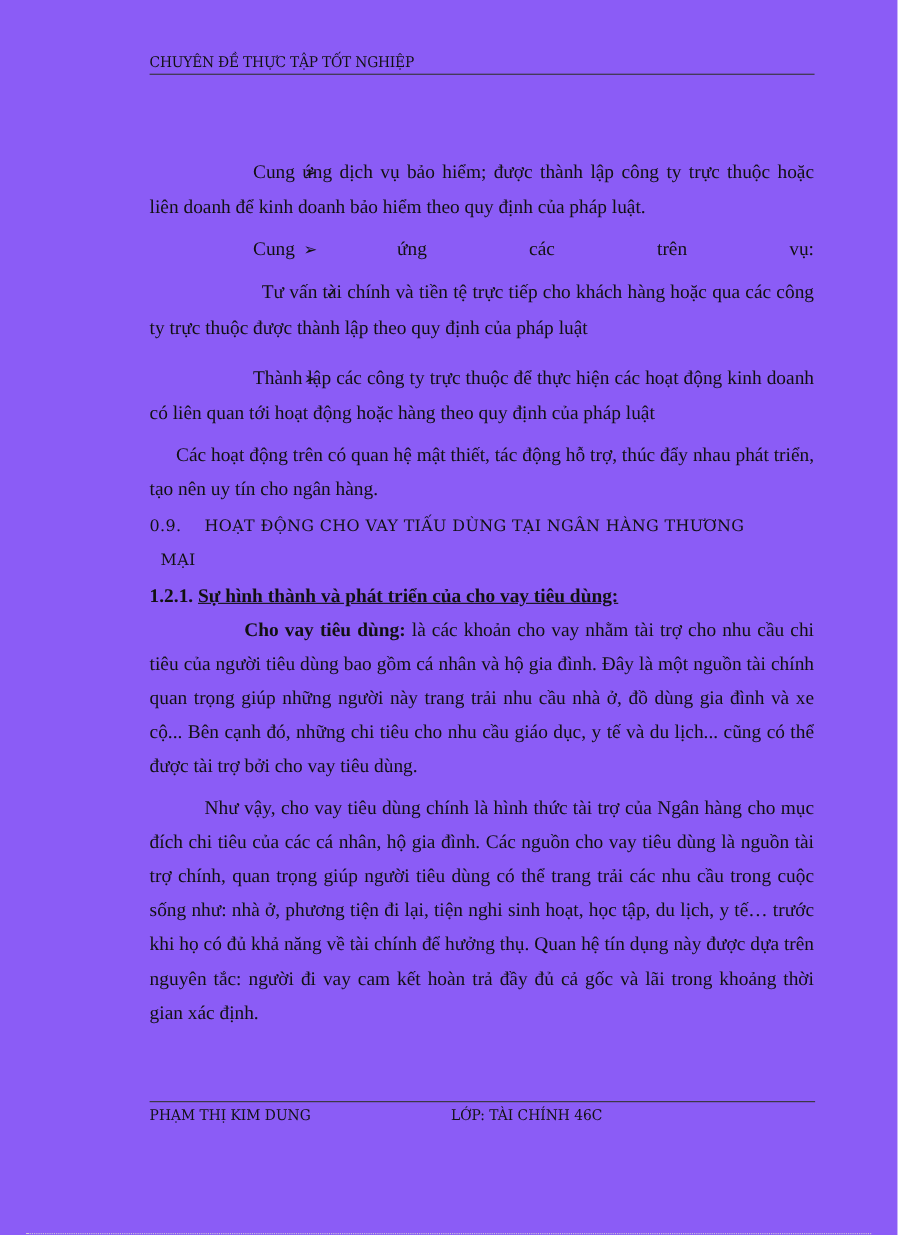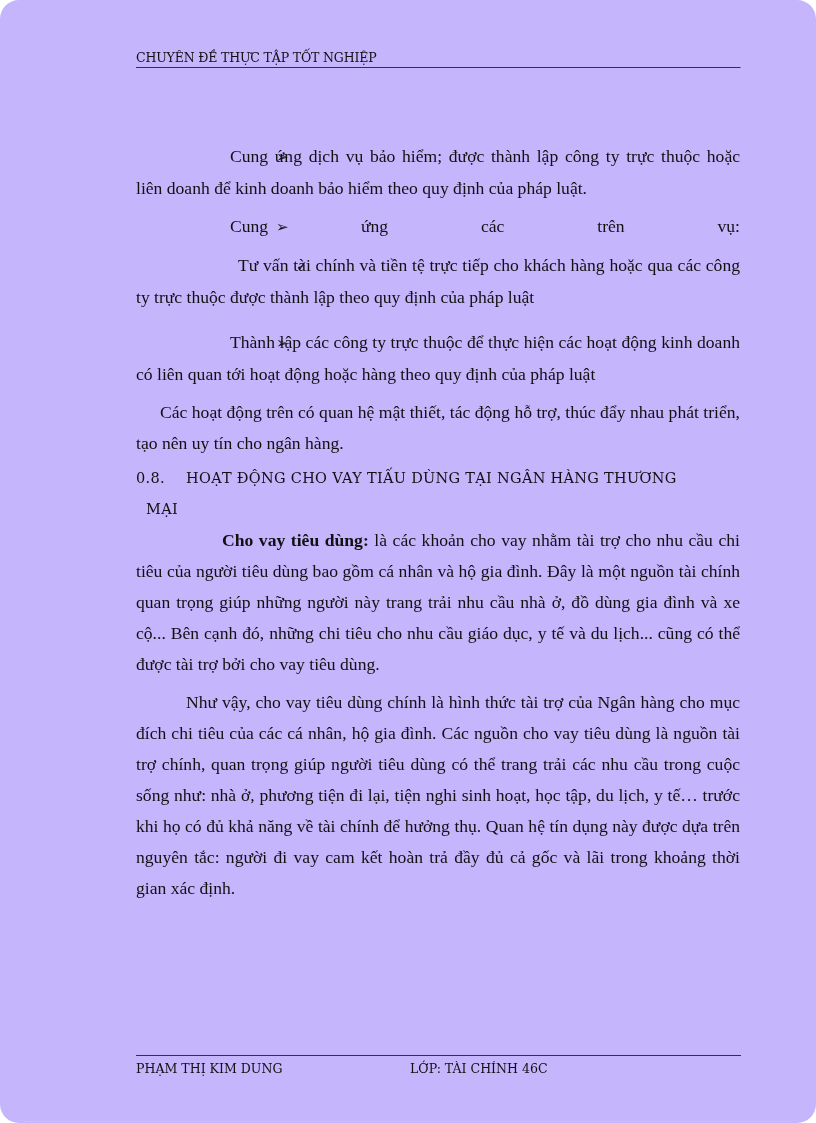--- a/index.html
+++ b/index.html
@@ -11,22 +11,21 @@
       width: 816px;
       height: 1123px;
       position: relative;
       overflow: hidden;
       color: #000;
     }
     .page {
       position: absolute;
       left: 0; top: 0;
       width: 816px; height: 1123px;
-      background: #c4b5fd;
-      border-radius: 19px;
+      background: #8b5cf6;
     }
     .header {
       position: absolute;
       left: 136px;
       top: 48px;
       width: 605px;
       font-family: "DejaVu Serif", serif;
       font-size: 13.5px;
       letter-spacing: -0.2px;
       color: #111;
@@ -91,21 +90,21 @@
       font-weight: bold;
       margin: 0;
     }
     .subheading .title {
       text-decoration: underline;
     }
     .bold { font-weight: bold; margin-left: 36px; }
     .footer {
       position: absolute;
       left: 136px;
-      top: 1055px;
+      top: 1001px;
       width: 605px;
       border-top: 1.2px solid #333;
       padding-top: 3px;
       font-family: "DejaVu Serif", serif;
       font-size: 13.5px;
       color: #111;
       line-height: 18px;
       text-decoration: underline;
     }
     .footer .name {
@@ -149,24 +148,25 @@
 
     <div class="gap"></div>
 
     <p class="p ind-arrow"><span class="bullet-arrow">➢</span><span>Thành lập  các công ty trực thuộc để thực hiện  các hoạt  động kinh doanh có liên  quan tới hoạt động hoặc hàng theo quy định của pháp luật</span></p>
     <div class="gap"></div>
 
     <p class="p" style="text-indent: 24px;"><span>Các hoạt  động trên  có quan hệ mật  thiết,  tác động hỗ trợ,  thúc đẩy nhau phát triển,  tạo nên uy tín cho ngân hàng.</span></p>
     <div class="gap-sm"></div>
 
     <div class="section-heading">
-      <span class="num">0.8.</span><span>HOẠT ĐỘNG CHO VAY TIẤU DÙNG TẠI NGÂN HÀNG THƯƠNG</span>
+      <span class="num">0.9.</span><span>HOẠT ĐỘNG CHO VAY TIẤU DÙNG TẠI NGÂN HÀNG THƯƠNG</span>
       <span class="cont">MẠI</span>
     </div>
 
+    <p class="subheading"><span>1.2.1.</span> <span class="title">Sự hình thành và phát triển của cho vay tiêu dùng:</span></p>
 
     <p class="p" style="text-indent: 50px;"><span class="bold">Cho vay tiêu dùng:</span><span> là các khoản cho vay nhằm tài trợ cho nhu cầu chi tiêu  của người tiêu  dùng bao gồm cá nhân và hộ gia  đình. Đây là  một nguồn tài  chính quan trọng giúp những người này trang trải nhu cầu nhà ở, đồ dùng gia  đình và xe cộ... Bên  cạnh đó, những  chi tiêu  cho nhu cầu giáo  dục, y tế và du lịch... cũng có thể được tài  trợ bởi cho vay tiêu  dùng.</span></p>
     <div class="gap"></div>
 
     <p class="p" style="text-indent: 50px;"><span>Như vậy, cho vay tiêu  dùng chính là  hình thức tài  trợ của Ngân hàng cho mục  đích chi tiêu  của các cá nhân,  hộ gia  đình. Các nguồn cho vay tiêu dùng là nguồn tài trợ chính, quan trọng giúp người tiêu  dùng có thể trang trải các nhu  cầu trong  cuộc sống như:  nhà ở,  phương tiện  đi lại,  tiện  nghi  sinh hoạt, học tập, du lịch, y tế…  trước khi  họ có đủ khả năng về tài  chính để hưởng thụ.  Quan hệ tín dụng này được dựa trên nguyên tắc: người đi vay cam kết hoàn trả đầy đủ cả gốc và lãi  trong khoảng thời gian xác định.</span></p>
 
   </div>
 
   <div class="footer">
     <span class="name">PHẠM THỊ KIM DUNG</span><span class="class">LỚP: TÀI CHÍNH 46C</span>

